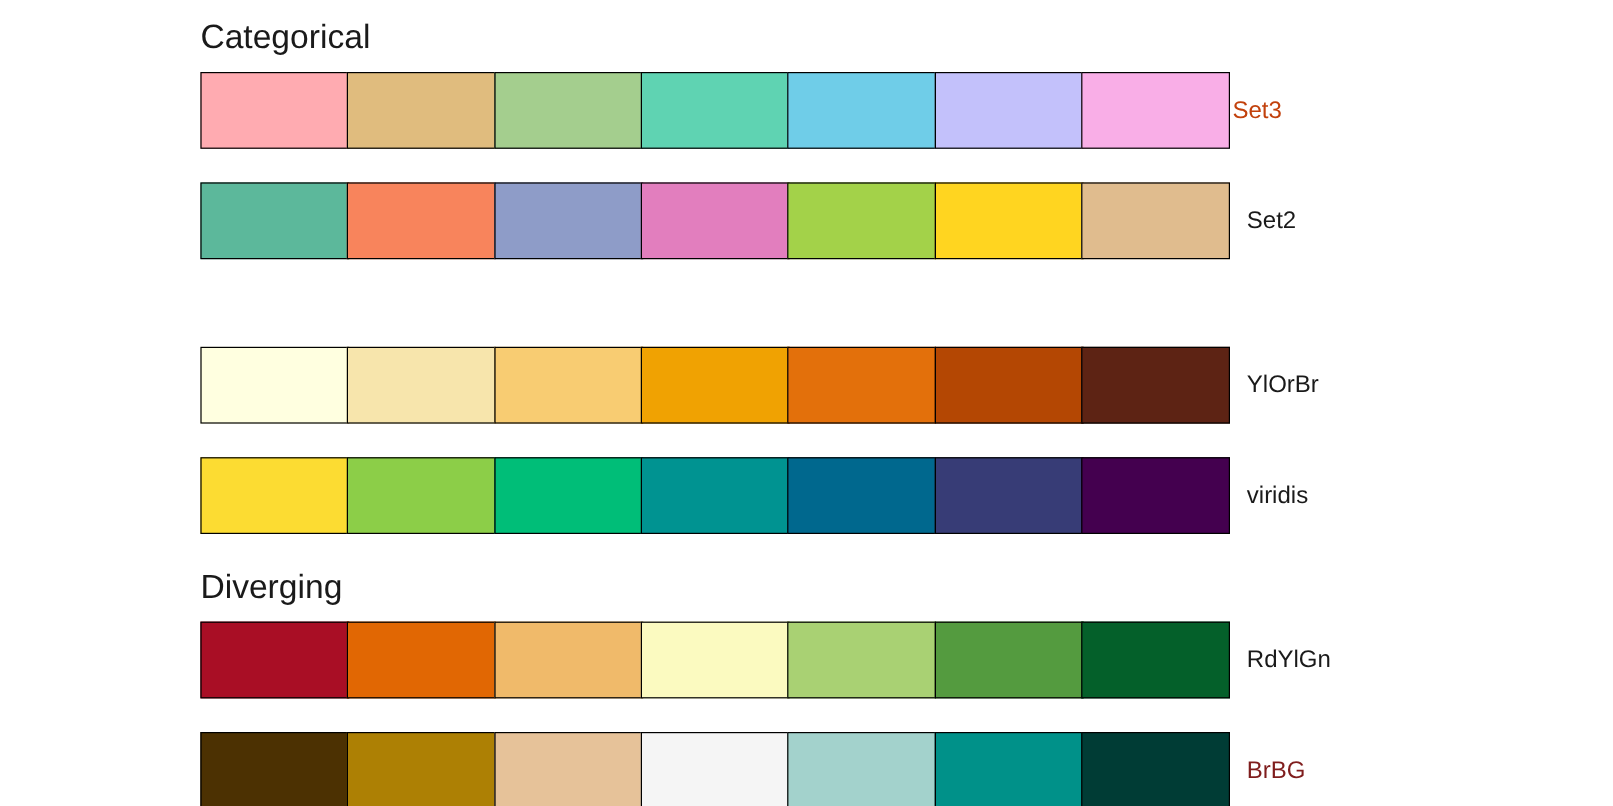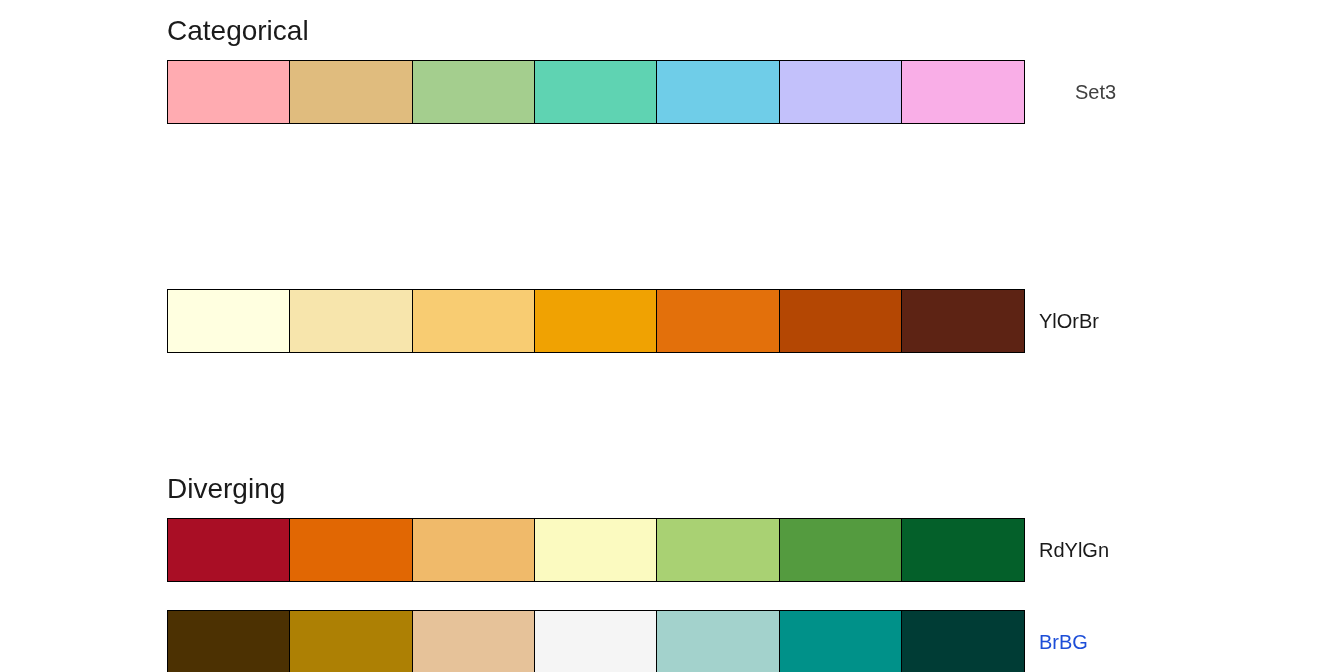--- a/index.html
+++ b/index.html
@@ -81,33 +81,57 @@
     <div class="palette-row" style="top: 60px; left: 167px; width: 858px; height: 64px;">
       <div class="swatch-strip" style="width: 858px; height: 64px;">
         <div class="swatch" style="background: rgb(255, 171, 177); border-color: rgb(0, 0, 0); height: 64px;"></div>
         <div class="swatch" style="background: rgb(224, 188, 126); border-color: rgb(0, 0, 0); height: 64px;"></div>
         <div class="swatch" style="background: rgb(164, 206, 142); border-color: rgb(0, 0, 0); height: 64px;"></div>
         <div class="swatch" style="background: rgb(95, 211, 178); border-color: rgb(0, 0, 0); height: 64px;"></div>
         <div class="swatch" style="background: rgb(111, 205, 232); border-color: rgb(0, 0, 0); height: 64px;"></div>
         <div class="swatch" style="background: rgb(195, 193, 251); border-color: rgb(0, 0, 0); height: 64px;"></div>
         <div class="swatch" style="background: rgb(249, 174, 231); border-color: rgb(0, 0, 0); height: 64px;"></div>
       </div>
-      <div class="palette-label" style="left: 908px; color: #404040;">Set3</div>
+      <div class="palette-label" style="left: 860px; color: #c2410c;">Set3</div>
+    </div>
+    <div class="palette-row" style="top: 152px; left: 167px; width: 858px; height: 64px;">
+      <div class="swatch-strip" style="width: 858px; height: 64px;">
+        <div class="swatch" style="background: rgb(92, 184, 155); border-color: rgb(0, 0, 0); height: 64px;"></div>
+        <div class="swatch" style="background: rgb(248, 132, 92); border-color: rgb(0, 0, 0); height: 64px;"></div>
+        <div class="swatch" style="background: rgb(142, 156, 200); border-color: rgb(0, 0, 0); height: 64px;"></div>
+        <div class="swatch" style="background: rgb(226, 126, 190); border-color: rgb(0, 0, 0); height: 64px;"></div>
+        <div class="swatch" style="background: rgb(163, 210, 73); border-color: rgb(0, 0, 0); height: 64px;"></div>
+        <div class="swatch" style="background: rgb(255, 213, 32); border-color: rgb(0, 0, 0); height: 64px;"></div>
+        <div class="swatch" style="background: rgb(224, 188, 142); border-color: rgb(0, 0, 0); height: 64px;"></div>
+      </div>
+      <div class="palette-label" style="left: 872px; color: rgb(26, 26, 26);">Set2</div>
     </div>
     <div class="palette-row" style="top: 289px; left: 167px; width: 858px; height: 64px;">
       <div class="swatch-strip" style="width: 858px; height: 64px;">
         <div class="swatch" style="background: rgb(255, 255, 224); border-color: rgb(0, 0, 0); height: 64px;"></div>
         <div class="swatch" style="background: rgb(247, 229, 172); border-color: rgb(0, 0, 0); height: 64px;"></div>
         <div class="swatch" style="background: rgb(248, 204, 114); border-color: rgb(0, 0, 0); height: 64px;"></div>
         <div class="swatch" style="background: rgb(240, 162, 2); border-color: rgb(0, 0, 0); height: 64px;"></div>
         <div class="swatch" style="background: rgb(227, 112, 11); border-color: rgb(0, 0, 0); height: 64px;"></div>
         <div class="swatch" style="background: rgb(180, 71, 3); border-color: rgb(0, 0, 0); height: 64px;"></div>
         <div class="swatch" style="background: rgb(93, 35, 20); border-color: rgb(0, 0, 0); height: 64px;"></div>
       </div>
       <div class="palette-label" style="left: 872px; color: rgb(26, 26, 26);">YlOrBr</div>
+    </div>
+    <div class="palette-row" style="top: 381px; left: 167px; width: 858px; height: 64px;">
+      <div class="swatch-strip" style="width: 858px; height: 64px;">
+        <div class="swatch" style="background: rgb(252, 220, 50); border-color: rgb(0, 0, 0); height: 64px;"></div>
+        <div class="swatch" style="background: rgb(140, 206, 72); border-color: rgb(0, 0, 0); height: 64px;"></div>
+        <div class="swatch" style="background: rgb(0, 190, 120); border-color: rgb(0, 0, 0); height: 64px;"></div>
+        <div class="swatch" style="background: rgb(0, 147, 145); border-color: rgb(0, 0, 0); height: 64px;"></div>
+        <div class="swatch" style="background: rgb(0, 104, 142); border-color: rgb(0, 0, 0); height: 64px;"></div>
+        <div class="swatch" style="background: rgb(55, 60, 118); border-color: rgb(0, 0, 0); height: 64px;"></div>
+        <div class="swatch" style="background: rgb(68, 0, 79); border-color: rgb(0, 0, 0); height: 64px;"></div>
+      </div>
+      <div class="palette-label" style="left: 872px; color: rgb(26, 26, 26);">viridis</div>
     </div>
     <div class="section-heading" style="top: 474px; color: rgb(26, 26, 26);">Diverging</div>
     <div class="palette-row" style="top: 518px; left: 167px; width: 858px; height: 64px; text-decoration: underline;">
       <div class="swatch-strip" style="width: 858px; height: 64px;">
         <div class="swatch" style="background: rgb(169, 14, 37); border-color: rgb(0, 0, 0); height: 64px;"></div>
         <div class="swatch" style="background: rgb(225, 103, 3); border-color: rgb(0, 0, 0); height: 64px;"></div>
         <div class="swatch" style="background: rgb(240, 186, 106); border-color: rgb(0, 0, 0); height: 64px;"></div>
         <div class="swatch" style="background: rgb(251, 250, 192); border-color: rgb(0, 0, 0); height: 64px;"></div>
         <div class="swatch" style="background: rgb(169, 209, 115); border-color: rgb(0, 0, 0); height: 64px;"></div>
         <div class="swatch" style="background: rgb(84, 155, 63); border-color: rgb(0, 0, 0); height: 64px;"></div>
@@ -118,15 +142,15 @@
     <div class="palette-row" style="top: 610px; left: 167px; width: 858px; height: 64px;">
       <div class="swatch-strip" style="width: 858px; height: 64px;">
         <div class="swatch" style="background: rgb(76, 49, 2); border-color: rgb(0, 0, 0); height: 64px;"></div>
         <div class="swatch" style="background: rgb(173, 128, 4); border-color: rgb(0, 0, 0); height: 64px;"></div>
         <div class="swatch" style="background: rgb(230, 194, 153); border-color: rgb(0, 0, 0); height: 64px;"></div>
         <div class="swatch" style="background: rgb(245, 245, 245); border-color: rgb(0, 0, 0); height: 64px;"></div>
         <div class="swatch" style="background: rgb(163, 210, 204); border-color: rgb(0, 0, 0); height: 64px;"></div>
         <div class="swatch" style="background: rgb(0, 145, 137); border-color: rgb(0, 0, 0); height: 64px;"></div>
         <div class="swatch" style="background: rgb(0, 60, 53); border-color: rgb(0, 0, 0); height: 64px;"></div>
       </div>
-      <div class="palette-label" style="left: 872px; color: #1d4ed8;">BrBG</div>
+      <div class="palette-label" style="left: 872px; color: #7f1d1d;">BrBG</div>
     </div>
   </div>
 
 </body></html>

